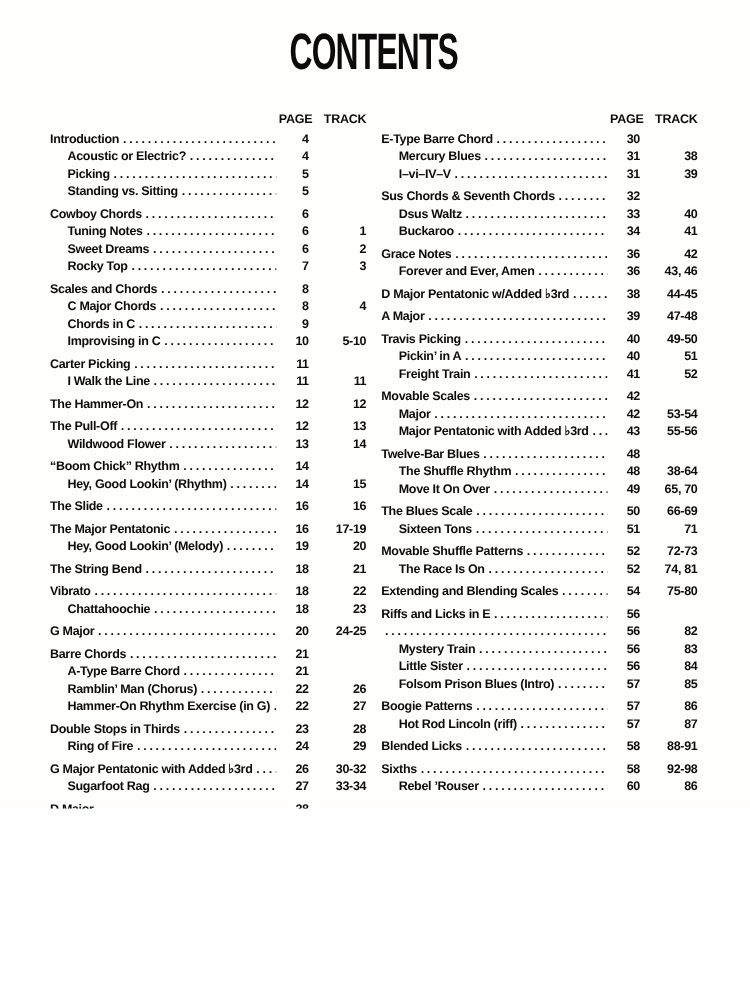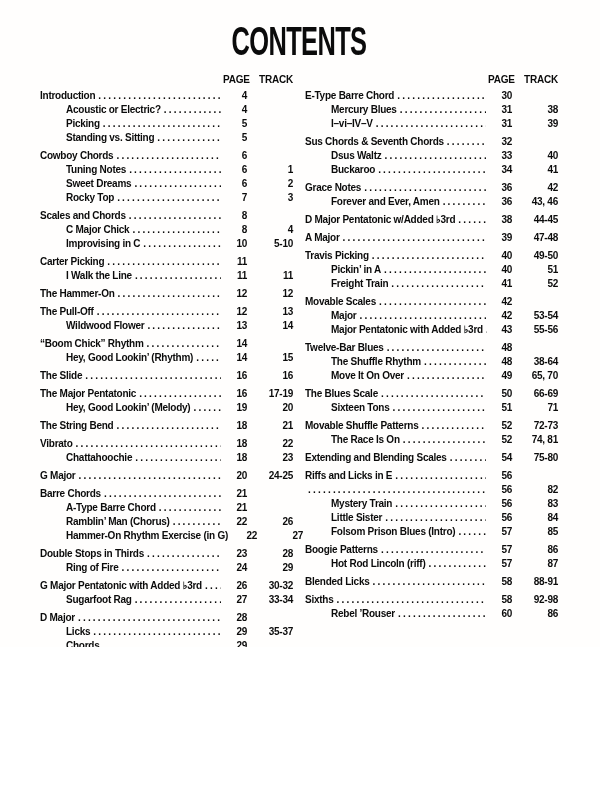--- a/index.html
+++ b/index.html
@@ -38,20 +38,21 @@
     flex: 1;
     min-width: 0;
   }
   .col-head {
     display: flex;
     align-items: flex-start;
     font-size: 10px;
     font-weight: bold;
     letter-spacing: -0.2px;
     margin-bottom: 4px;
+    margin-top: 16px;
   }
   .col-head .spacer { flex: 1; }
   .cell-page {
     width: 24px;
     text-align: right;
     white-space: nowrap;
     flex: none;
   }
   .cell-track {
     width: 46px;
@@ -67,21 +68,21 @@
     font-size: 10px;
     font-weight: bold;
     line-height: 14px;
     letter-spacing: -0.25px;
     white-space: nowrap;
   }
   .row .label {
     flex: none;
     white-space: nowrap;
   }
-  .row.sub .label { margin-left: 26px; }
+  .row.sub .label { margin-left: 14px; }
   .row .dots {
     flex: 1;
     overflow: hidden;
     white-space: nowrap;
     margin: 0 2px 0 3px;
     min-width: 0;
   }
   .row .dots::after {
     content: "..............................................................................";
     letter-spacing: 2.2px;
@@ -160,26 +161,32 @@
 </div>
           <div class="group">
   <div class="row">
     <span class="label">Scales and Chords</span>
     <span class="dots"></span>
     <span class="cell-page">8</span>
     <span class="cell-track"></span>
   </div>
 
   <div class="row sub">
-    <span class="label">C Major Chick</span>
+    <span class="label">C Major Chords</span>
     <span class="dots"></span>
     <span class="cell-page">8</span>
     <span class="cell-track">4</span>
   </div>
 
+  <div class="row sub">
+    <span class="label">Chords in C</span>
+    <span class="dots"></span>
+    <span class="cell-page">9</span>
+    <span class="cell-track"></span>
+  </div>
 
   <div class="row sub">
     <span class="label">Improvising in C</span>
     <span class="dots"></span>
     <span class="cell-page">10</span>
     <span class="cell-track">5-10</span>
   </div>
 </div>
           <div class="group">
   <div class="row">

